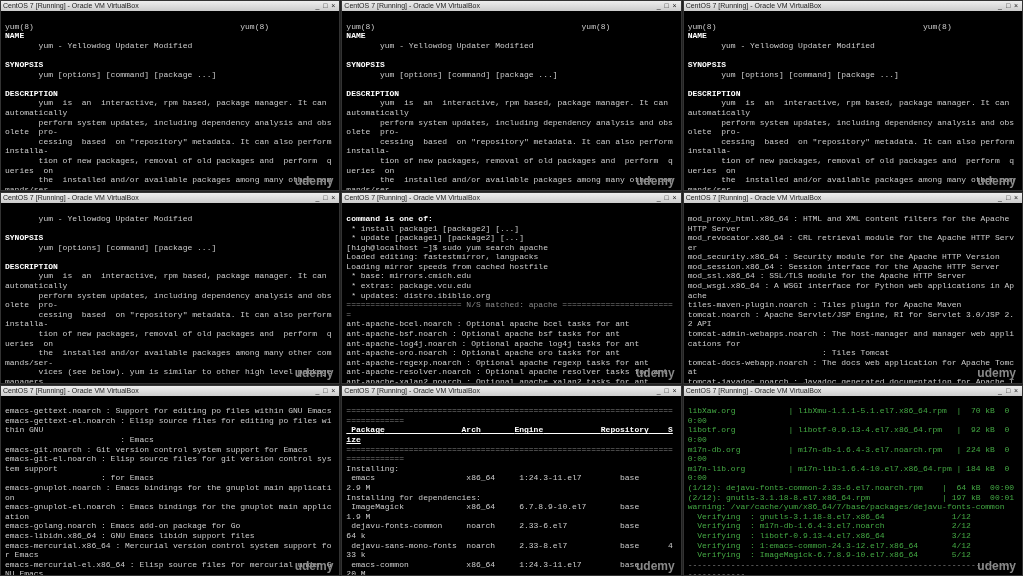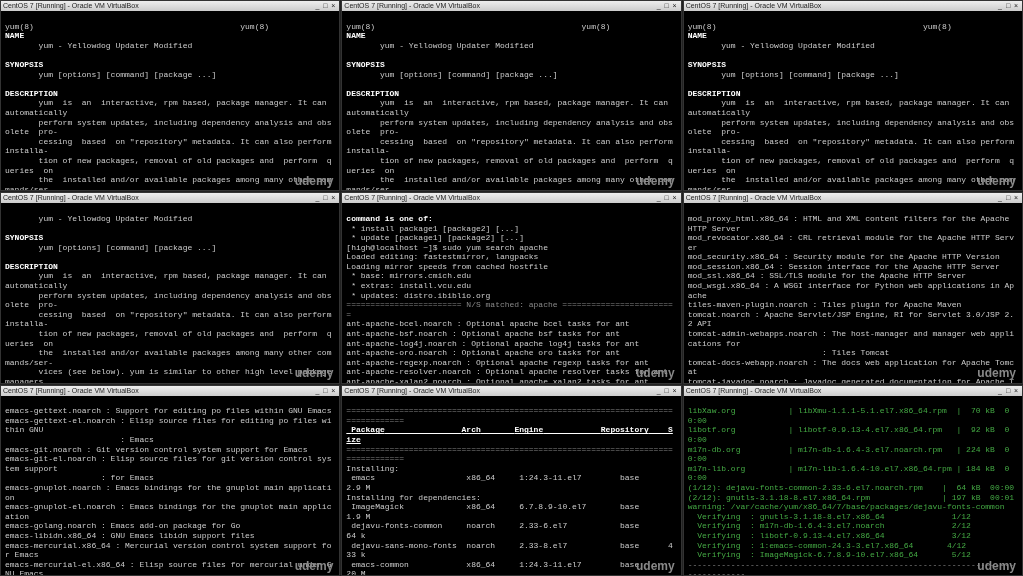--- a/index.html
+++ b/index.html
@@ -205,21 +205,21 @@
         <span class="controls"><span>_</span><span>□</span><span>×</span></span>
       </div>
     <div class="term">
 <span class="bold">command is one of:</span>
 <span> * install package1 [package2] [...]</span>
 <span> * update [package1] [package2] [...]</span>
 <span>[high@localhost ~]$ sudo yum search apache</span>
 <span>Loaded editing: fastestmirror, langpacks</span>
 <span>Loading mirror speeds from cached hostfile</span>
 <span> * base: mirrors.cmich.edu</span>
-<span> * extras: install.vcu.edu</span>
+<span> * extras: package.vcu.edu</span>
 <span> * updates: distro.ibiblio.org</span>
 <span class="sep">======================== N/S matched: apache ========================</span>
 <span>ant-apache-bcel.noarch : Optional apache bcel tasks for ant</span>
 <span>ant-apache-bsf.noarch : Optional apache bsf tasks for ant</span>
 <span>ant-apache-log4j.noarch : Optional apache log4j tasks for ant</span>
 <span>ant-apache-oro.noarch : Optional apache oro tasks for ant</span>
 <span>ant-apache-regexp.noarch : Optional apache regexp tasks for ant</span>
 <span>ant-apache-resolver.noarch : Optional apache resolver tasks for ant</span>
 <span>ant-apache-xalan2.noarch : Optional apache xalan2 tasks for ant</span>
 
@@ -342,21 +342,21 @@
 <span class="green">libXaw.org           | libXmu-1.1.1-5.1.el7.x86_64.rpm  |  70 kB  00:00</span>
 <span class="green">libotf.org           | libotf-0.9.13-4.el7.x86_64.rpm   |  92 kB  00:00</span>
 <span class="green">m17n-db.org          | m17n-db-1.6.4-3.el7.noarch.rpm   | 224 kB  00:00</span>
 <span class="green">m17n-lib.org         | m17n-lib-1.6.4-10.el7.x86_64.rpm | 184 kB  00:00</span>
 <span class="green">(1/12): dejavu-fonts-common-2.33-6.el7.noarch.rpm    |  64 kB  00:00</span>
 <span class="green">(2/12): gnutls-3.1.18-8.el7.x86_64.rpm               | 197 kB  00:01</span>
 <span class="green">warning: /var/cache/yum/x86_64/7/base/packages/dejavu-fonts-common</span>
 <span class="green">  Verifying  : gnutls-3.1.18-8.el7.x86_64              1/12</span>
 <span class="green">  Verifying  : m17n-db-1.6.4-3.el7.noarch              2/12</span>
 <span class="green">  Verifying  : libotf-0.9.13-4.el7.x86_64              3/12</span>
-<span class="green">  Verifying  : 1:emacs-common-24.3-3.el7.x86_64       4/12</span>
+<span class="green">  Verifying  : 1:emacs-common-24.3-12.el7.x86_64       4/12</span>
 <span class="green">  Verifying  : ImageMagick-6.7.8.9-10.el7.x86_64       5/12</span>
 <span class="sep">--------------------------------------------------------------------------------</span>
 
 
 
 
 
 
 
 

